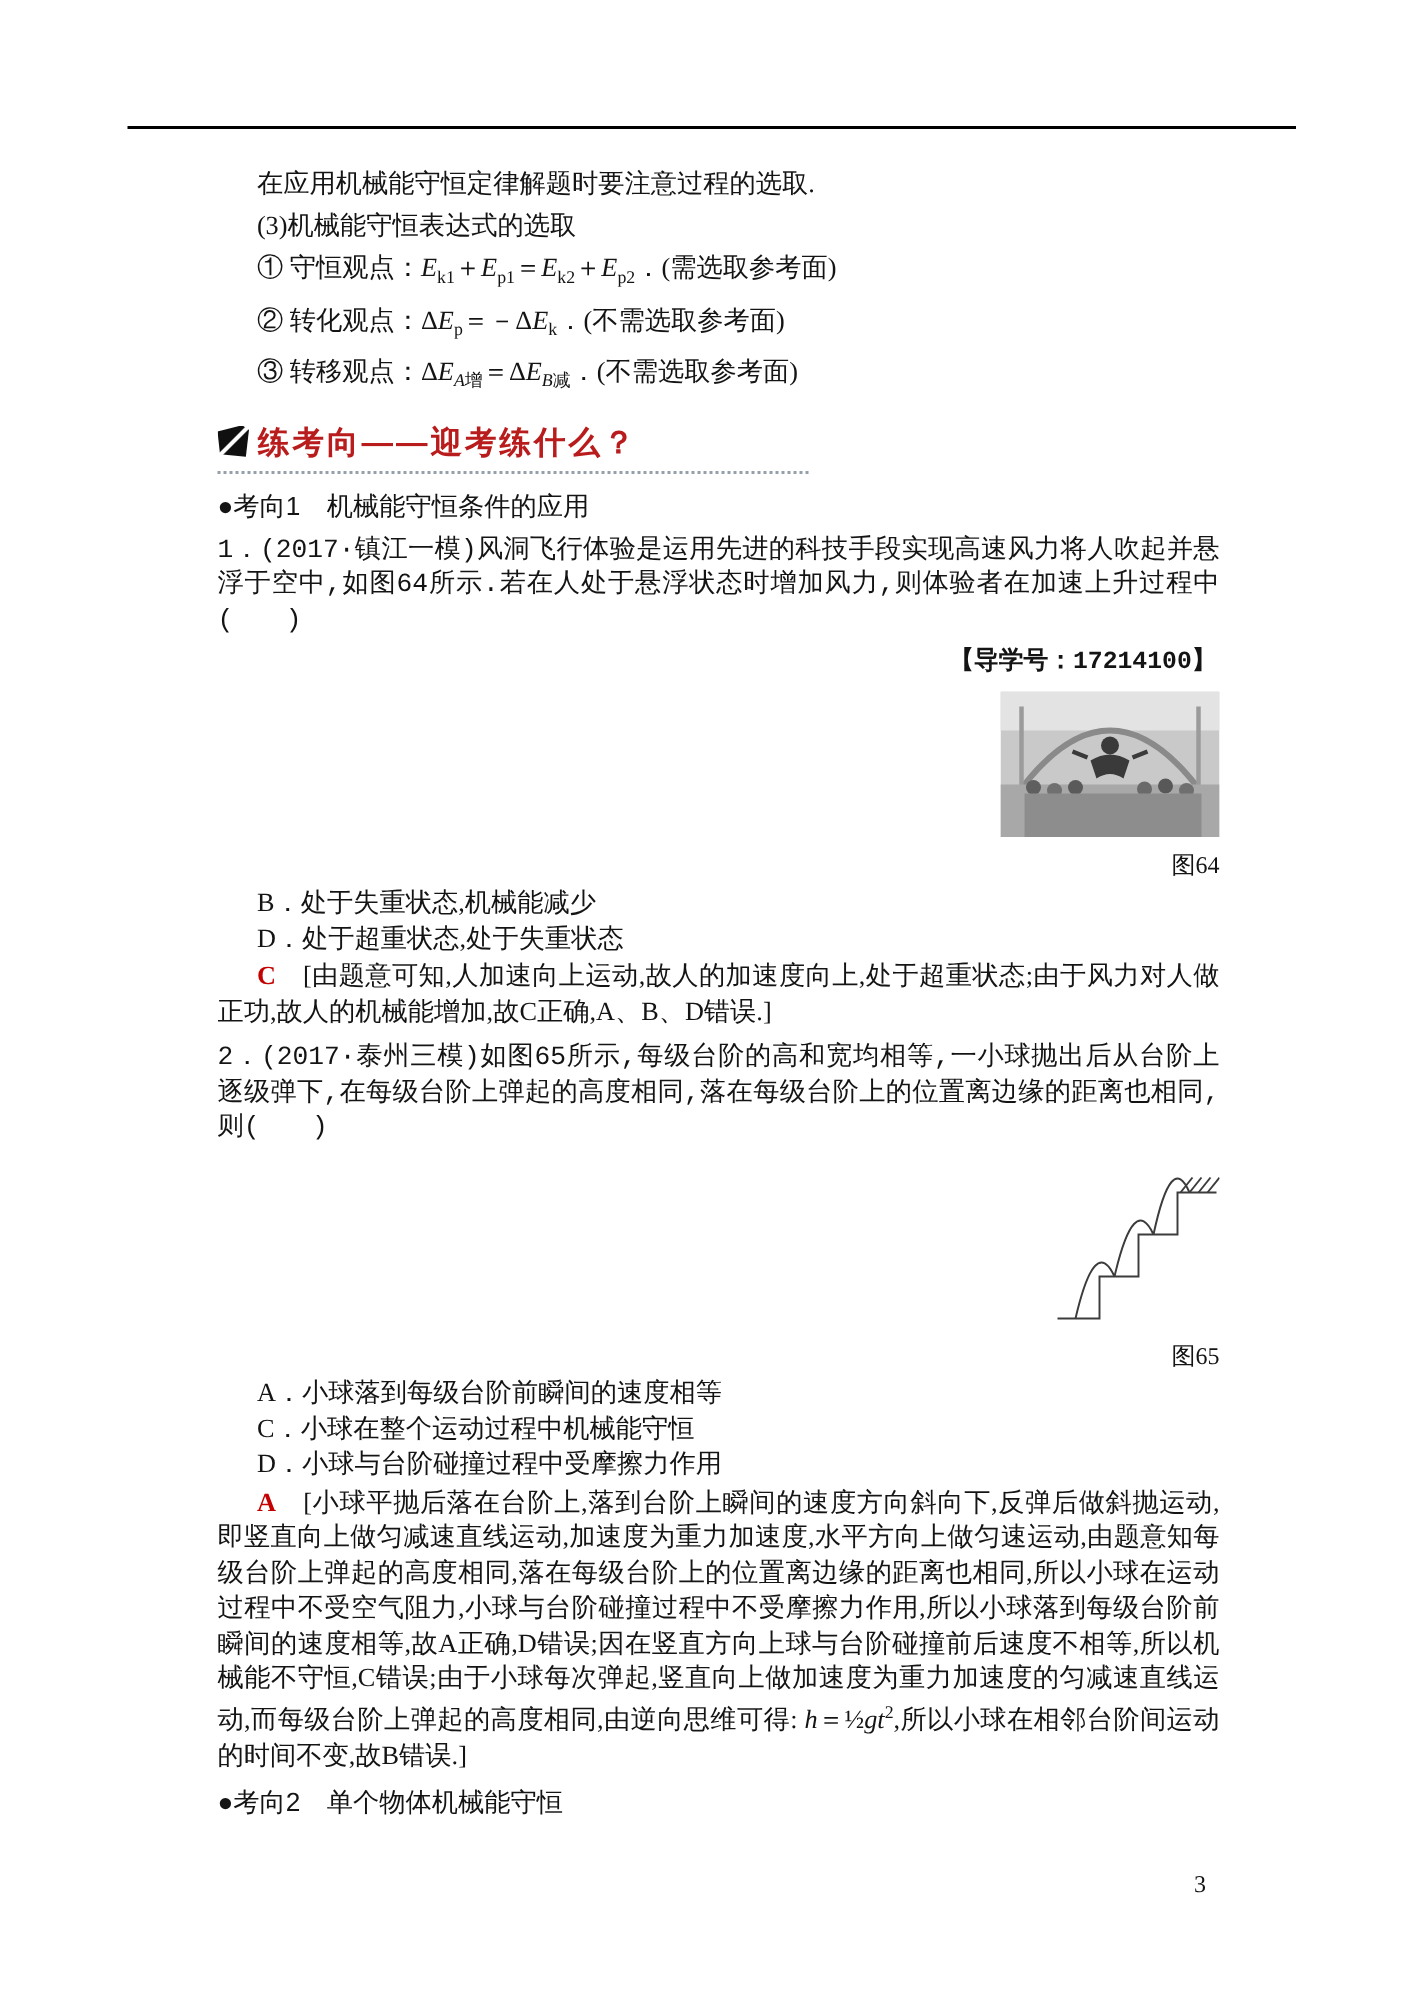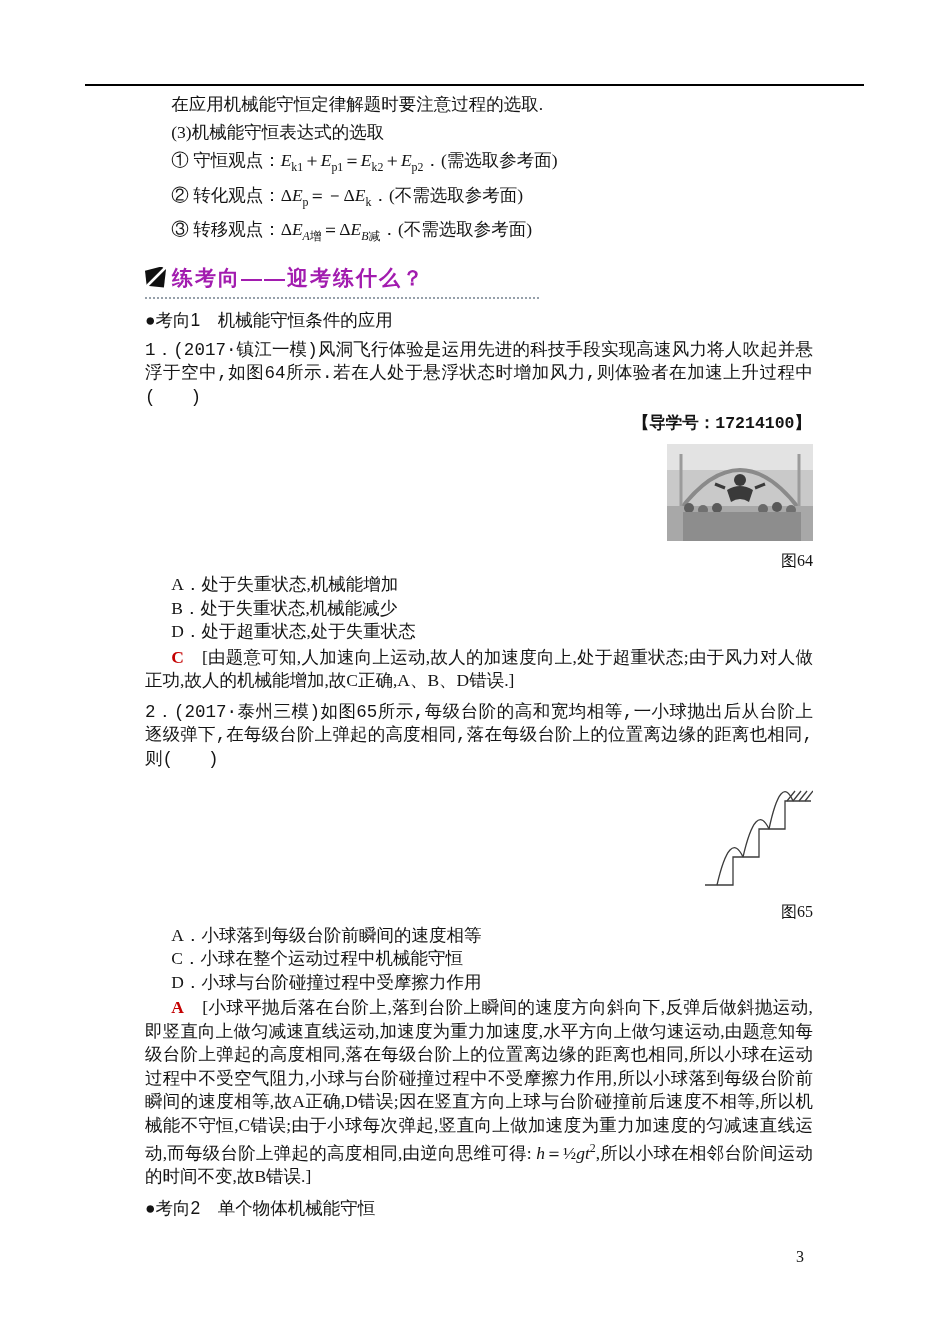--- a/index.html
+++ b/index.html
@@ -8,21 +8,21 @@
     width:950px; height:1344px;
     font-family:"Liberation Serif","DejaVu Serif",serif;
     color:#141414;
     position:relative;
   }
   .page { position:relative; width:950px; height:1344px; overflow:hidden; background:#fff; }
 
   .top-rule { position:absolute; left:85px; top:84px; width:779px; height:2px; background:#000; }
 
   .content {
-    position:absolute; left:145px; top:90px; width:668px;
+    position:absolute; left:145px; top:108px; width:668px;
     font-size:17.5px; line-height:23.5px;
   }
 
   .intro p { line-height:28px; text-indent:1.5em; }
   .intro sub { font-size:68%; }
   .intro i { font-style:italic; }
 
   .section-header {
     display:block; width:394px;
     margin:16px 0 10px 0;
@@ -31,21 +31,21 @@
     white-space:nowrap;
   }
   .sec-icon {
     display:inline-block; width:21px; height:21px; vertical-align:-3px;
     background:linear-gradient(135deg,#101010 44%,#ffffff 47%,#ffffff 53%,#101010 56%);
     clip-path:polygon(0 20%, 78% 0, 100% 14%, 90% 100%, 8% 92%);
     margin-right:6px;
   }
   .sec-title {
     font-family:"Liberation Sans","DejaVu Sans",sans-serif;
-    font-weight:bold; font-size:21px; letter-spacing:2px; color:#a21caf;
+    font-weight:bold; font-size:21px; letter-spacing:2px; color:#b91c1c;
   }
 
   .kaoxiang {
     font-family:"Liberation Sans","DejaVu Sans",sans-serif;
     font-weight:normal; font-size:17.5px;
     margin:6px 0 6px 0;
   }
 
   .q { text-align:justify; margin:2px 0;font-family:Liberation Mono, monospace; }
   .daoxue {
@@ -112,21 +112,20 @@
           <circle cx="124" cy="66" r="5" fill="#6f6f6f"></circle>
         <rect x="16" y="68" width="118" height="29" fill="#8d8d8d"></rect>
         <circle cx="73" cy="36" r="6" fill="#3a3a3a"></circle>
         <path d="M60,46 Q73,38 86,46 L82,58 Q73,52 64,58 Z" fill="#3a3a3a"></path>
         <line x1="58" y1="44" x2="48" y2="40" stroke="#3a3a3a" stroke-width="3"></line>
         <line x1="88" y1="44" x2="98" y2="40" stroke="#3a3a3a" stroke-width="3"></line>
       </svg>
       <div class="caption">图64</div>
     </div>
 
-    <p class="opt">A．处于失重状态,机械能增加</p>
     <p class="opt">B．处于失重状态,机械能减少</p>
     <p class="opt">D．处于超重状态,处于失重状态</p>
 
     <p class="answer"><span class="ans-letter">C</span><span>　[由题意可知,人加速向上运动,故人的加速度向上,处于超重状态;由于风力对人做正功,故人的机械能增加,故C正确,A、B、D错误.]</span></p>
 
     <p class="q">2．(2017·泰州三模)如图65所示,每级台阶的高和宽均相等,一小球抛出后从台阶上逐级弹下,在每级台阶上弹起的高度相同,落在每级台阶上的位置离边缘的距离也相同,则(　　)</p>
 
     <div class="figure">
       <svg width="118" height="112" viewBox="0 0 118 112">
         <g stroke="#3c3c3c" stroke-width="1.3" fill="none">

